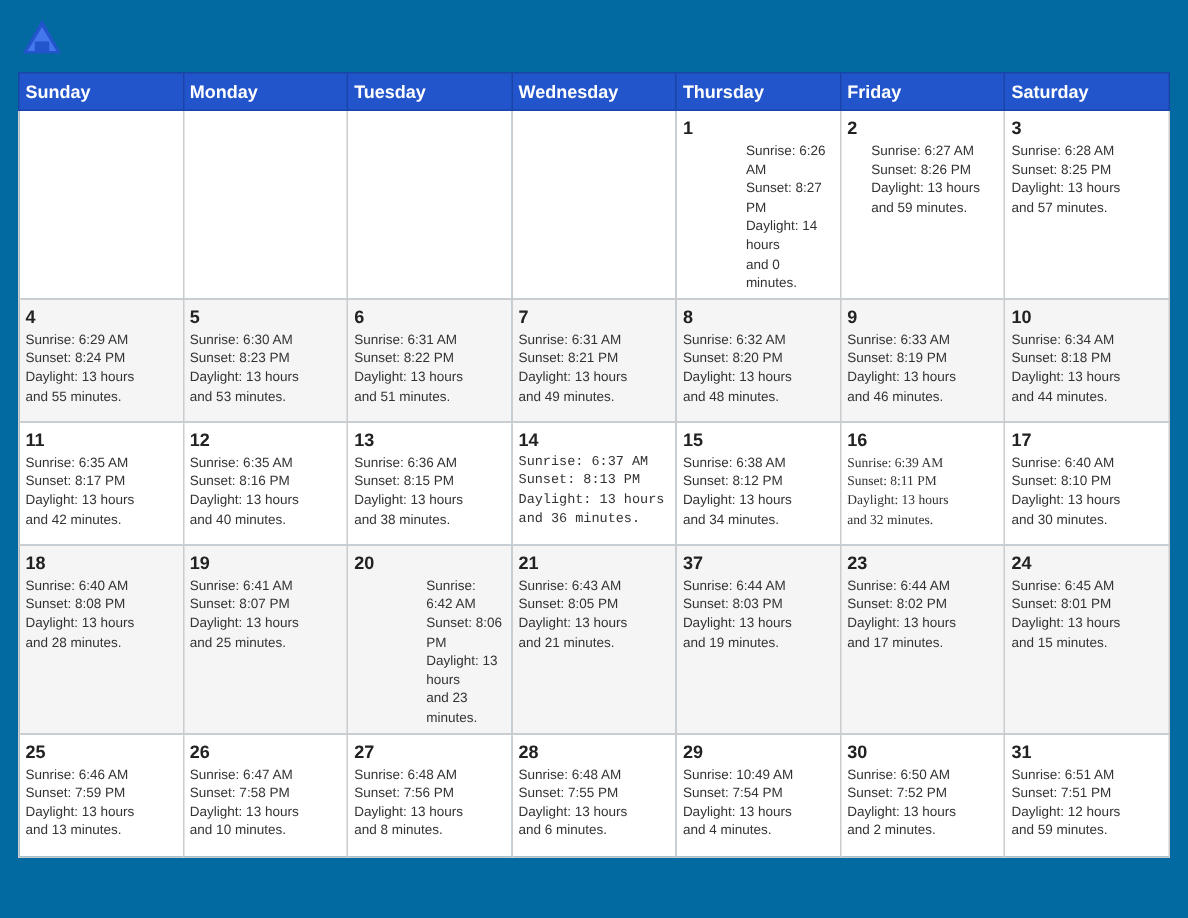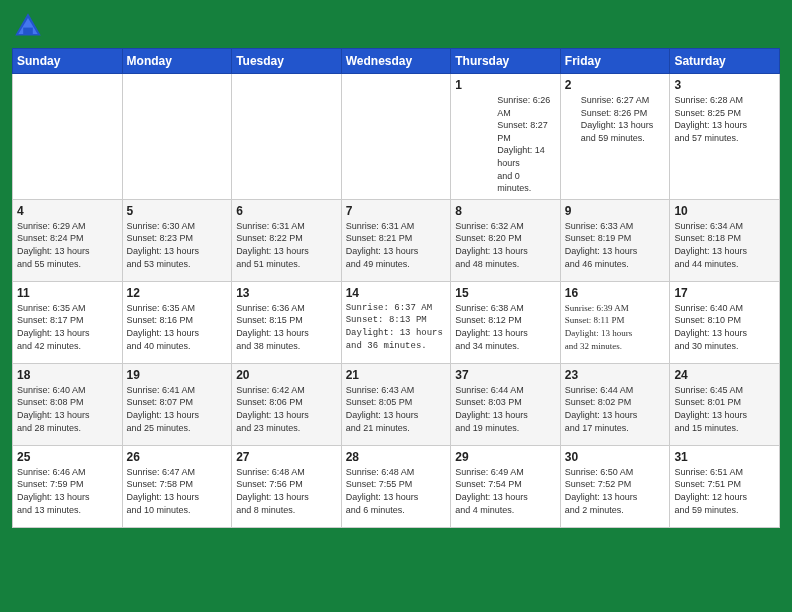--- a/index.html
+++ b/index.html
@@ -6,21 +6,21 @@
     body {
       font-family: Arial, sans-serif;
       background: #fff;
       width: 792px;
       min-height: 612px;
       overflow: hidden;
     }
     .page {
       width: 792px;
       min-height: 612px;
-      background: #15803d;
+      background: #0369a1;
       padding: 10px 12px 10px 12px;
     }
     .header {
       display: flex;
       align-items: flex-start;
       justify-content: space-between;
       margin-bottom: 6px;
     }
     .logo {
       display: flex;
@@ -275,21 +275,21 @@
           </td>
           <td>
             <span class="day-number">19</span>
             <div class="day-info" style="white-space: pre-line;">Sunrise: 6:41 AM
 Sunset: 8:07 PM
 Daylight: 13 hours
 and 25 minutes.</div>
           </td>
           <td>
             <span class="day-number">20</span>
-            <div class="day-info" style="white-space: pre-line;">Sunrise: 6:42 AM
+            <div class="day-info" style="white-space: pre-line; margin-left: 48px;">Sunrise: 6:42 AM
 Sunset: 8:06 PM
 Daylight: 13 hours
 and 23 minutes.</div>
           </td>
           <td>
             <span class="day-number">21</span>
             <div class="day-info" style="white-space: pre-line;">Sunrise: 6:43 AM
 Sunset: 8:05 PM
 Daylight: 13 hours
 and 21 minutes.</div>
@@ -340,21 +340,21 @@
           </td>
           <td>
             <span class="day-number">28</span>
             <div class="day-info" style="white-space: pre-line;">Sunrise: 6:48 AM
 Sunset: 7:55 PM
 Daylight: 13 hours
 and 6 minutes.</div>
           </td>
           <td>
             <span class="day-number">29</span>
-            <div class="day-info" style="white-space: pre-line;">Sunrise: 6:49 AM
+            <div class="day-info" style="white-space: pre-line;">Sunrise: 10:49 AM
 Sunset: 7:54 PM
 Daylight: 13 hours
 and 4 minutes.</div>
           </td>
           <td>
             <span class="day-number">30</span>
             <div class="day-info" style="white-space: pre-line;">Sunrise: 6:50 AM
 Sunset: 7:52 PM
 Daylight: 13 hours
 and 2 minutes.</div>

